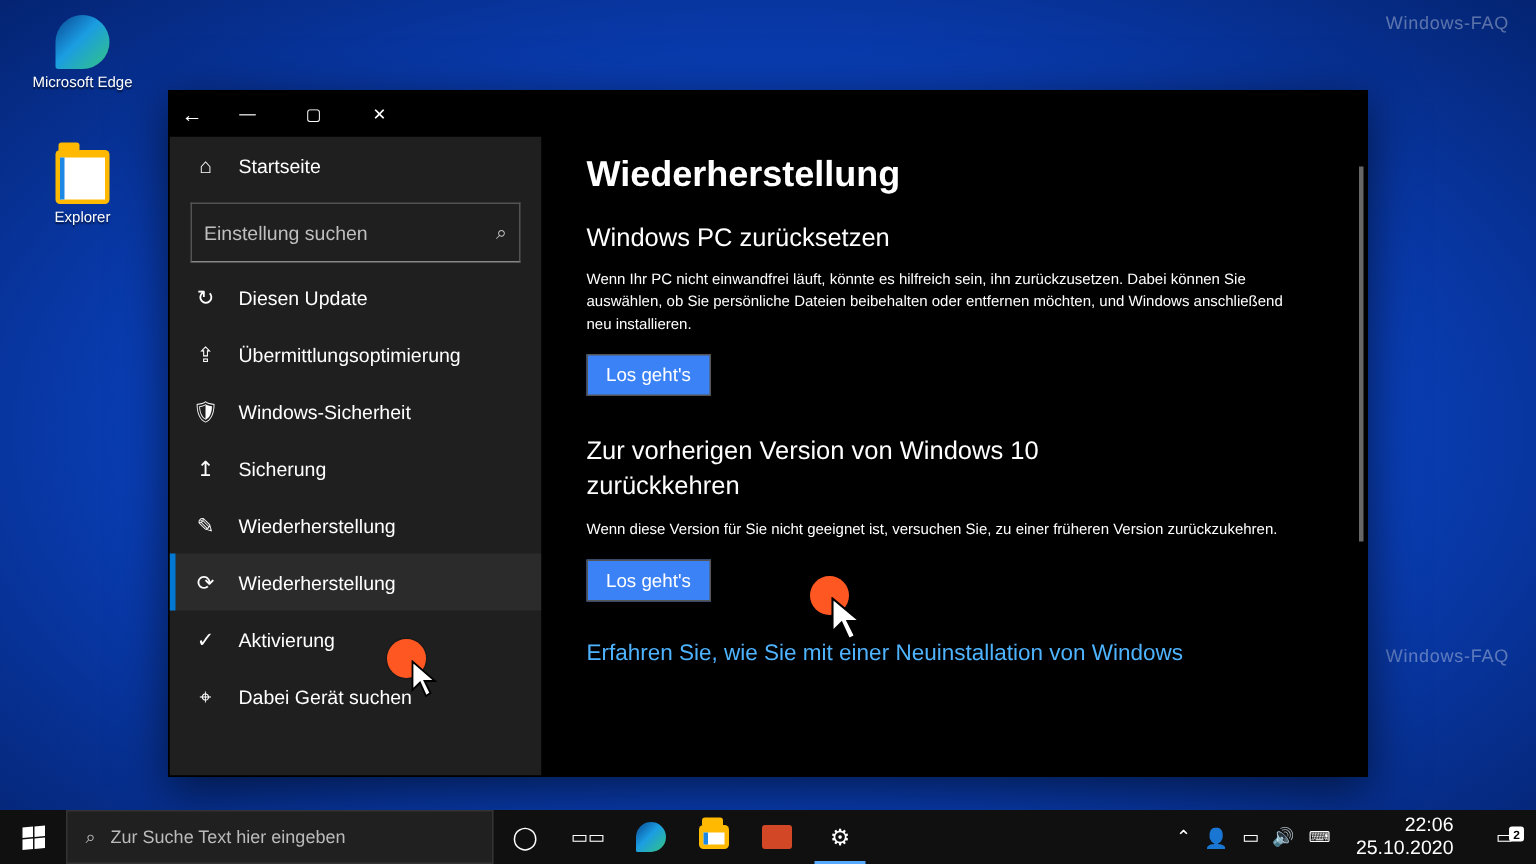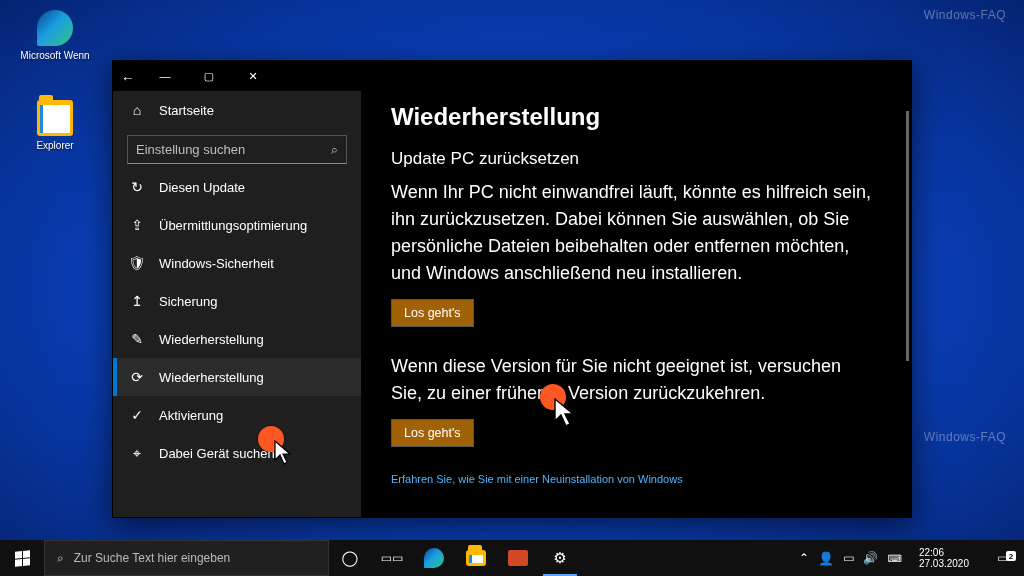--- a/index.html
+++ b/index.html
@@ -21,55 +21,55 @@
 .titlebar .title{flex:1;padding-left:6px}
 .titlebar .btns{display:flex}
 .titlebar .btns div{width:44px;height:30px;display:flex;align-items:center;justify-content:center;font-size:11px}
 .window-body{flex:1;display:flex;overflow:hidden}
 
 .sidebar{width:248px;background:#1f1f1f;display:flex;flex-direction:column;font-size:13px;color:#fff;overflow:hidden}
 .sidebar .home,.sidebar .item{height:38px;display:flex;align-items:center;padding-left:16px;gap:14px;cursor:default;position:relative}
 .sidebar .item.selected{background:#2b2b2b}
 .sidebar .item.selected:before{content:"";position:absolute;left:0;top:0;bottom:0;width:4px;background:#0078d4}
 .sidebar .section-title{font-size:12.5px;font-weight:600;padding:12px 16px 10px}
-.searchbox{margin:6px 14px 4px;height:29px;border:1px solid #535353;border-bottom-color:#888;display:flex;align-items:center;padding:0 8px;color:#bfbfbf;font-size:13px}
+.searchbox{margin:6px 14px 4px;height:40px;border:1px solid #535353;border-bottom-color:#888;display:flex;align-items:center;padding:0 8px;color:#bfbfbf;font-size:13px}
 .searchbox .ph{flex:1}
 .sb-ico{width:16px;height:16px;display:flex;align-items:center;justify-content:center;color:#fff;font-size:14px}
 
 .content{flex:1;background:#000;position:relative;overflow:hidden;padding:0 36px 0 30px}
 .content h1{font-size:24px;font-weight:600;margin:12px 0 18px;color:#fff}
 .content h2{font-size:17px;font-weight:400;margin:0 0 10px;color:#fff}
-.content p{font-size:18px;line-height:1.5;max-width:480px;color:#fff;margin-bottom:12px}
-.content .btn{display:inline-block;background:#a16207;color:#fff;font-size:12.5px;padding:6px 12px;border:1px solid #555;margin-bottom:26px}
-.content .link{color:#4fb4ff;font-size:11px}
+.content p{font-size:10px;line-height:1.5;max-width:480px;color:#fff;margin-bottom:12px}
+.content .btn{display:inline-block;background:#3b82f6;color:#fff;font-size:12.5px;padding:6px 12px;border:1px solid #555;margin-bottom:26px}
+.content .link{color:#4fb4ff;font-size:15px}
 .scrollbar{position:absolute;right:2px;top:20px;width:3px;height:250px;background:#666}
 
 .highlight{position:absolute;width:26px;height:26px;border-radius:50%;background:#ff5722;box-shadow:0 0 0 1px rgba(0,0,0,.15)}
 .cursor{position:absolute;pointer-events:none}
 
 .taskbar{position:absolute;left:0;right:0;bottom:0;height:36px;background:#101010;display:flex;align-items:stretch;color:#fff;font-size:12px}
 .tb-start{width:44px;display:flex;align-items:center;justify-content:center}
 .win-logo{display:grid;grid-template:repeat(2,7px)/repeat(2,7px);gap:1px;transform:skewY(-5deg)}
 .win-logo span{background:#fff}
 .tb-search{width:285px;background:#202020;display:flex;align-items:center;gap:10px;padding:0 12px;color:#bbb;border:1px solid #333;margin:0}
 .tb-icons{display:flex;align-items:center}
 .tb-icons .tbi{width:42px;height:36px;display:flex;align-items:center;justify-content:center;font-size:15px;position:relative}
 .tbi.active:after{content:"";position:absolute;left:4px;right:4px;bottom:0;height:2px;background:#57a8ff}
 .tb-spacer{flex:1}
 .tray{display:flex;align-items:center;gap:9px;padding:0 4px;font-size:12px}
-.tray .clock{line-height:1.15;font-size:10px;padding:0 8px}
+.tray .clock{text-align:right;line-height:1.15;font-size:13px;padding:0 8px}
 .tray .notif{width:34px;display:flex;align-items:center;justify-content:center;position:relative}
 .notif .badge{position:absolute;bottom:4px;right:4px;background:#fff;color:#000;font-size:8px;width:10px;height:10px;border-radius:2px;display:flex;align-items:center;justify-content:center;font-weight:700}
 </style>
 </head>
 <body>
 
 <div class="desktop-icon" style="left:20px;top:10px">
   <div class="ico edge-ico"></div>
-  <div>Microsoft Wenn</div>
+  <div>Microsoft Edge</div>
 </div>
 <div class="desktop-icon" style="left:20px;top:100px">
   <div class="ico explorer-ico"></div>
   <div>Explorer</div>
 </div>
 <div class="watermark" style="top:8px">Windows-FAQ</div>
 <div class="watermark" style="top:430px">Windows-FAQ</div>
 
 <div class="window">
   <div class="titlebar">
@@ -121,24 +121,25 @@
       </div>
       <div class="item">
         <span class="sb-ico">⌖</span>
         <span>Dabei Gerät suchen</span>
       </div>
     </div>
 
     <div class="content">
       <h1>Wiederherstellung</h1>
 
-      <h2>Update PC zurücksetzen</h2>
+      <h2>Windows PC zurücksetzen</h2>
       <p>Wenn Ihr PC nicht einwandfrei läuft, könnte es hilfreich sein, ihn zurückzusetzen. Dabei können Sie auswählen, ob Sie persönliche Dateien beibehalten oder entfernen möchten, und Windows anschließend neu installieren.</p>
       <div class="btn">Los geht's</div>
 
+      <h2 style="max-width:380px;line-height:1.35">Zur vorherigen Version von Windows 10 zurückkehren</h2>
       <p>Wenn diese Version für Sie nicht geeignet ist, versuchen Sie, zu einer früheren Version zurückzukehren.</p>
       <div class="btn">Los geht's</div>
 
       <div class="link">Erfahren Sie, wie Sie mit einer Neuinstallation von Windows</div>
 
       <div class="scrollbar"></div>
     </div>
   </div>
 </div>
 
@@ -187,20 +188,20 @@
   </div>
   <div class="tb-spacer"></div>
   <div class="tray">
     <span>⌃</span>
     <span style="font-size:13px">👤</span>
     <span>▭</span>
     <span>🔊</span>
     <span style="font-size:10px">⌨</span>
     <div class="clock">
       <div>22:06</div>
-      <div>27.03.2020</div>
+      <div>25.10.2020</div>
     </div>
     <div class="notif">
       <span>▭</span>
       <span class="badge">2</span>
     </div>
   </div>
 </div>
 
 </body></html>

